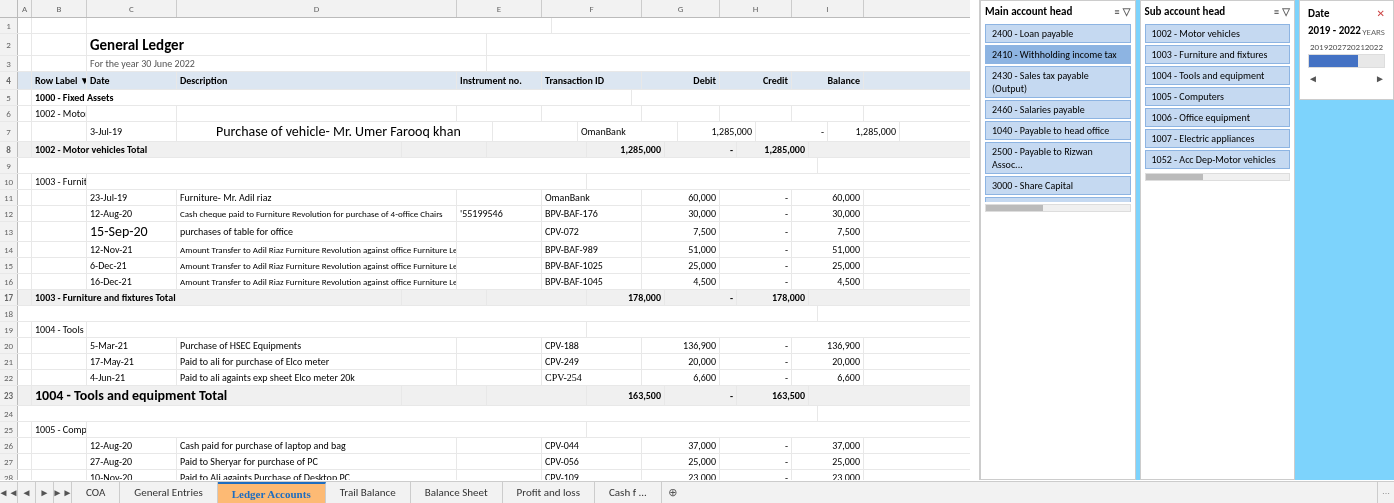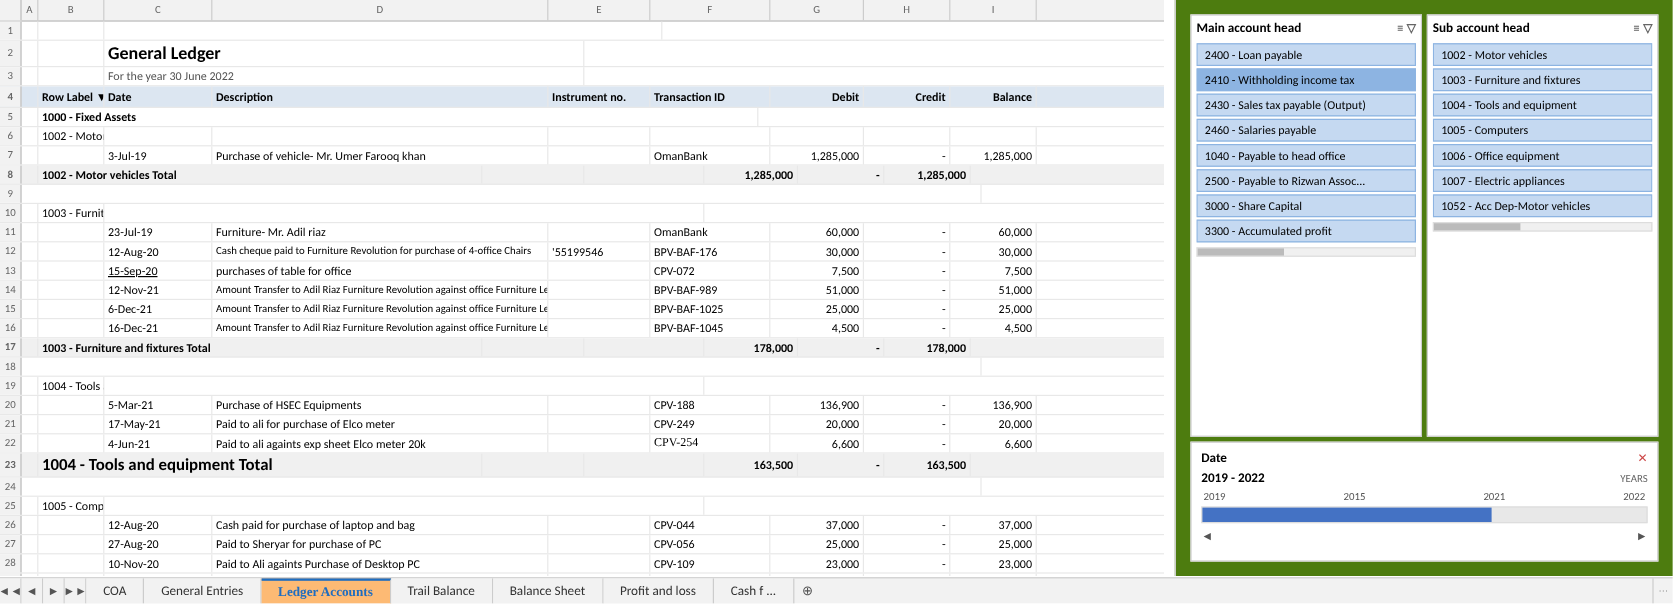--- a/index.html
+++ b/index.html
@@ -6,21 +6,21 @@
     body { font-family: Calibri, Arial, sans-serif; font-size: 11px; background: #fff; overflow: hidden; width: 1394px; height: 503px; }
 
     
     .bottom-tabs { position: absolute; bottom: 0; left: 0; width: 100%; height: 22px; background: #f2f2f2; border-top: 1px solid #ccc; display: flex; align-items: stretch; }
     .tab-nav-btn { width: 18px; background: #f2f2f2; border: none; border-right: 1px solid #ccc; cursor: pointer; display: flex; align-items: center; justify-content: center; color: #555; font-size: 10px; }
     .tab { padding: 0 14px; display: flex; align-items: center; border-right: 1px solid #ccc; cursor: pointer; font-size: 11px; color: #333; background: #f2f2f2; }
     .tab.active { background: #fdba74; border-top: 2px solid #1e6dc0; font-weight: bold; color: #1e6dc0; font-family: Liberation Serif, serif; }
     .tab-add { width: 22px; display: flex; align-items: center; justify-content: center; cursor: pointer; color: #555; }
 
     
-    .right-panels { position: absolute; top: 0; right: 0; width: 395px; height: 480px; background: #4d7c0f; border-left: 1px solid #ccc; display: flex; flex-direction: column; gap: 4px; padding: 12px; }
+    .right-panels { position: absolute; top: 0; right: 0; width: 395px; height: 480px; background: #7dd3fc; border-left: 1px solid #ccc; display: flex; gap: 4px; padding: 0; }
 
     .panel-title { font-weight: bold; font-size: 11px; color: #000; margin-bottom: 4px; display: flex; align-items: center; justify-content: space-between; }
 
     .filter-item { background: #c5d9f1; border: 1px solid #8db4e2; padding: 2px 6px; margin: 2px 0; font-size: 10px; cursor: pointer; display: flex; align-items: center; justify-content: space-between; }
 
     .panel-scroll { max-height: 180px; overflow-y: auto; overflow-x: hidden; }
     .panel-scroll::-webkit-scrollbar { width: 8px; }
     .panel-scroll::-webkit-scrollbar-track { background: #f0f0f0; }
     .panel-scroll::-webkit-scrollbar-thumb { background: #bbb; }
 
@@ -122,21 +122,21 @@
       <div class="ss-cell c-g right"></div>
       <div class="ss-cell c-h right"></div>
       <div class="ss-cell c-i right"></div>
     </div>
 
     <div class="ss-row">
       <div class="ss-cell c-rn">7</div>
       <div class="ss-cell c-a"></div>
       <div class="ss-cell c-b"></div>
       <div class="ss-cell c-c" style="font-size:10px;">3-Jul-19</div>
-      <div class="ss-cell c-d" style="font-size:10px;">Purchase of vehicle- Mr. Umer Farooq khan</div>
+      <div class="ss-cell c-d" style="font-size:14px;margin-left:36px;">Purchase of vehicle- Mr. Umer Farooq khan</div>
       <div class="ss-cell c-e" style="font-size:10px;"></div>
       <div class="ss-cell c-f" style="font-size:10px;">OmanBank</div>
       <div class="ss-cell c-g right" style="font-size:10px;">1,285,000</div>
       <div class="ss-cell c-h right" style="font-size:10px;">-</div>
       <div class="ss-cell c-i right" style="font-size:10px;">1,285,000</div>
     </div>
 
     <div class="ss-row total-row">
       <div class="ss-cell c-rn bold">8</div>
       <div class="ss-cell c-a"></div>
@@ -183,21 +183,21 @@
       <div class="ss-cell c-f" style="font-size:10px;">BPV-BAF-176</div>
       <div class="ss-cell c-g right" style="font-size:10px;">30,000</div>
       <div class="ss-cell c-h right" style="font-size:10px;">-</div>
       <div class="ss-cell c-i right" style="font-size:10px;">30,000</div>
     </div>
 
     <div class="ss-row">
       <div class="ss-cell c-rn">13</div>
       <div class="ss-cell c-a"></div>
       <div class="ss-cell c-b"></div>
-      <div class="ss-cell c-c" style="font-size:10px;text-decoration:underline;">15-Sep-20</div>
+      <div class="ss-cell c-c" style="font-size:14px;">15-Sep-20</div>
       <div class="ss-cell c-d" style="font-size:10px;">purchases of table for office</div>
       <div class="ss-cell c-e"></div>
       <div class="ss-cell c-f" style="font-size:10px;">CPV-072</div>
       <div class="ss-cell c-g right" style="font-size:10px;">7,500</div>
       <div class="ss-cell c-h right" style="font-size:10px;">-</div>
       <div class="ss-cell c-i right" style="font-size:10px;">7,500</div>
     </div>
 
     <div class="ss-row">
       <div class="ss-cell c-rn">14</div>
@@ -434,21 +434,21 @@
       <div style="display:flex; align-items:center; justify-content:space-between; margin-bottom:4px;">
         <span style="font-weight:bold; font-size:11px;">Date</span>
         <span style="color:#c44; font-size:10px; cursor:pointer;">✕</span>
       </div>
       <div style="display:flex; align-items:flex-end; justify-content:space-between; margin-bottom:4px;">
         <span style="font-weight:bold; font-size:11px;">2019 - 2022</span>
         <span style="font-size:9px; color:#666;">YEARS</span>
       </div>
       <div style="display:flex; justify-content:space-between; font-size:9px; color:#555; padding:0 2px; margin-bottom:2px;">
         <span>2019</span>
-        <span>2015</span>
+        <span>2027</span>
         <span>2021</span>
         <span>2022</span>
       </div>
       <div style="position:relative; height:14px; background:#e8e8e8; border:1px solid #ddd; margin-bottom:4px;">
         <div style="position:absolute; left:0; top:0; width:65%; height:100%; background:#4472c4;"></div>
       </div>
       <div style="display:flex; justify-content:space-between;">
         <span style="font-size:10px; color:#555; cursor:pointer;">◄</span>
         <span style="font-size:10px; color:#555; cursor:pointer;">►</span>
       </div>

